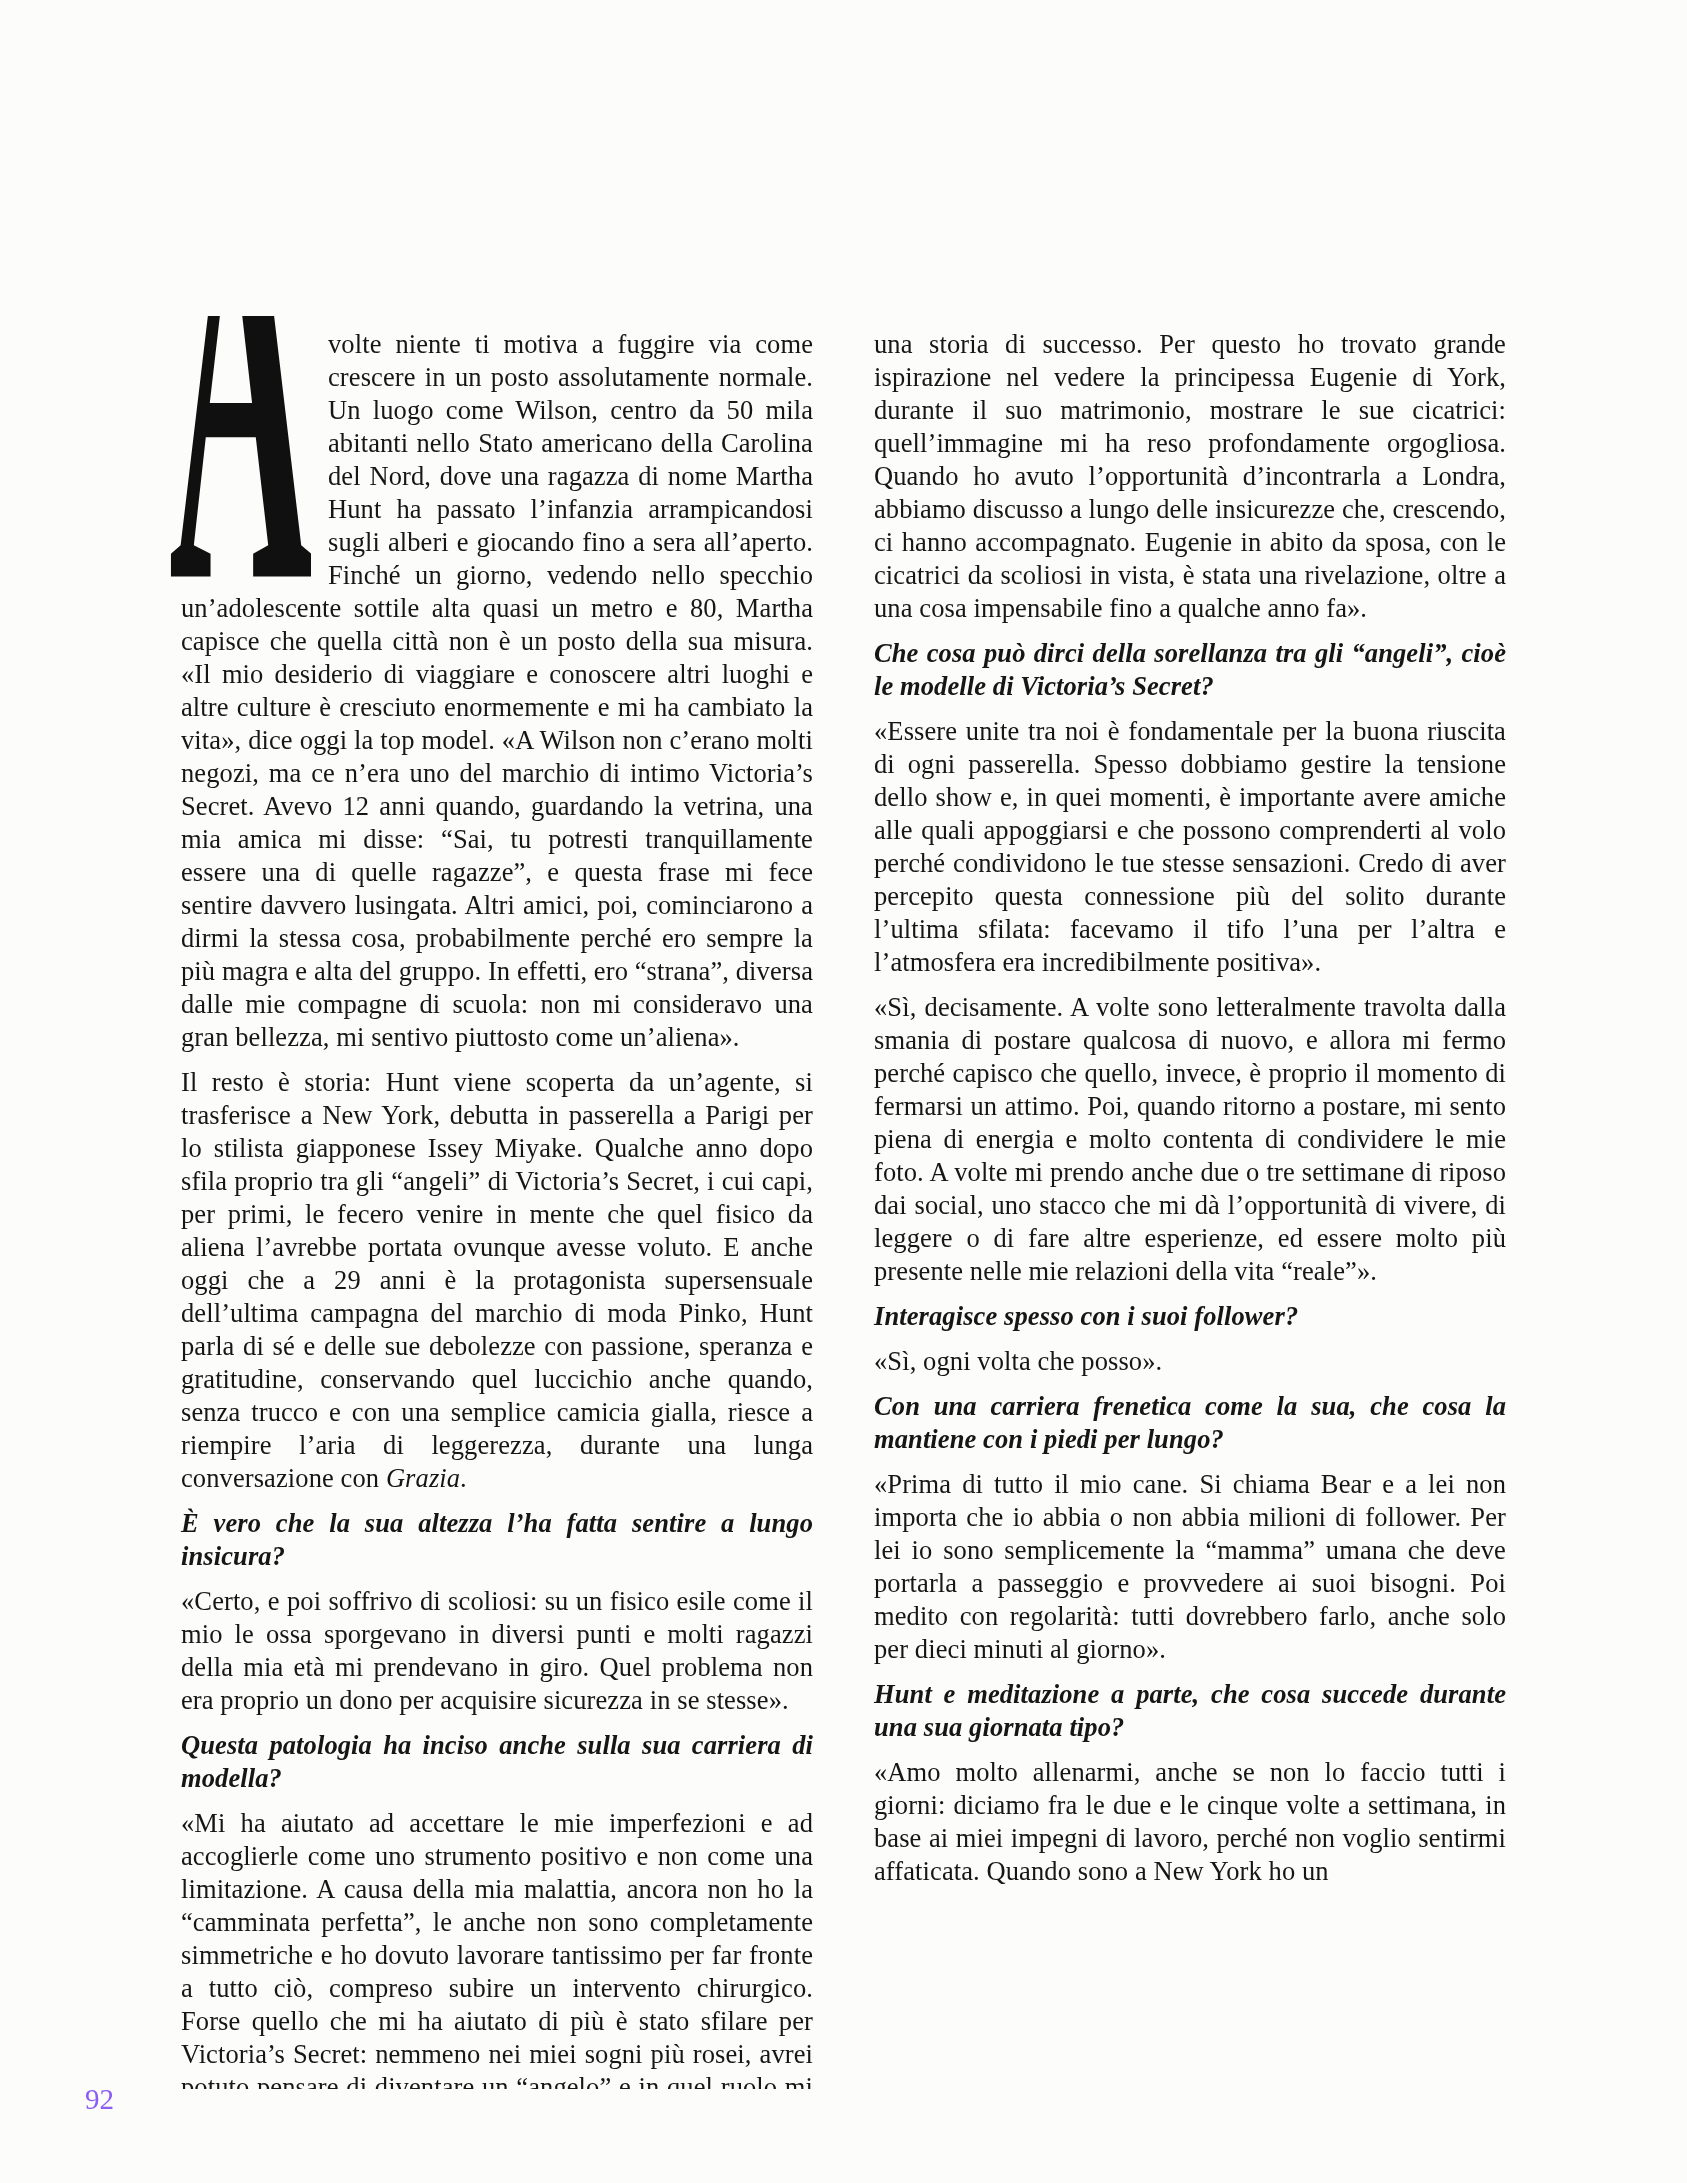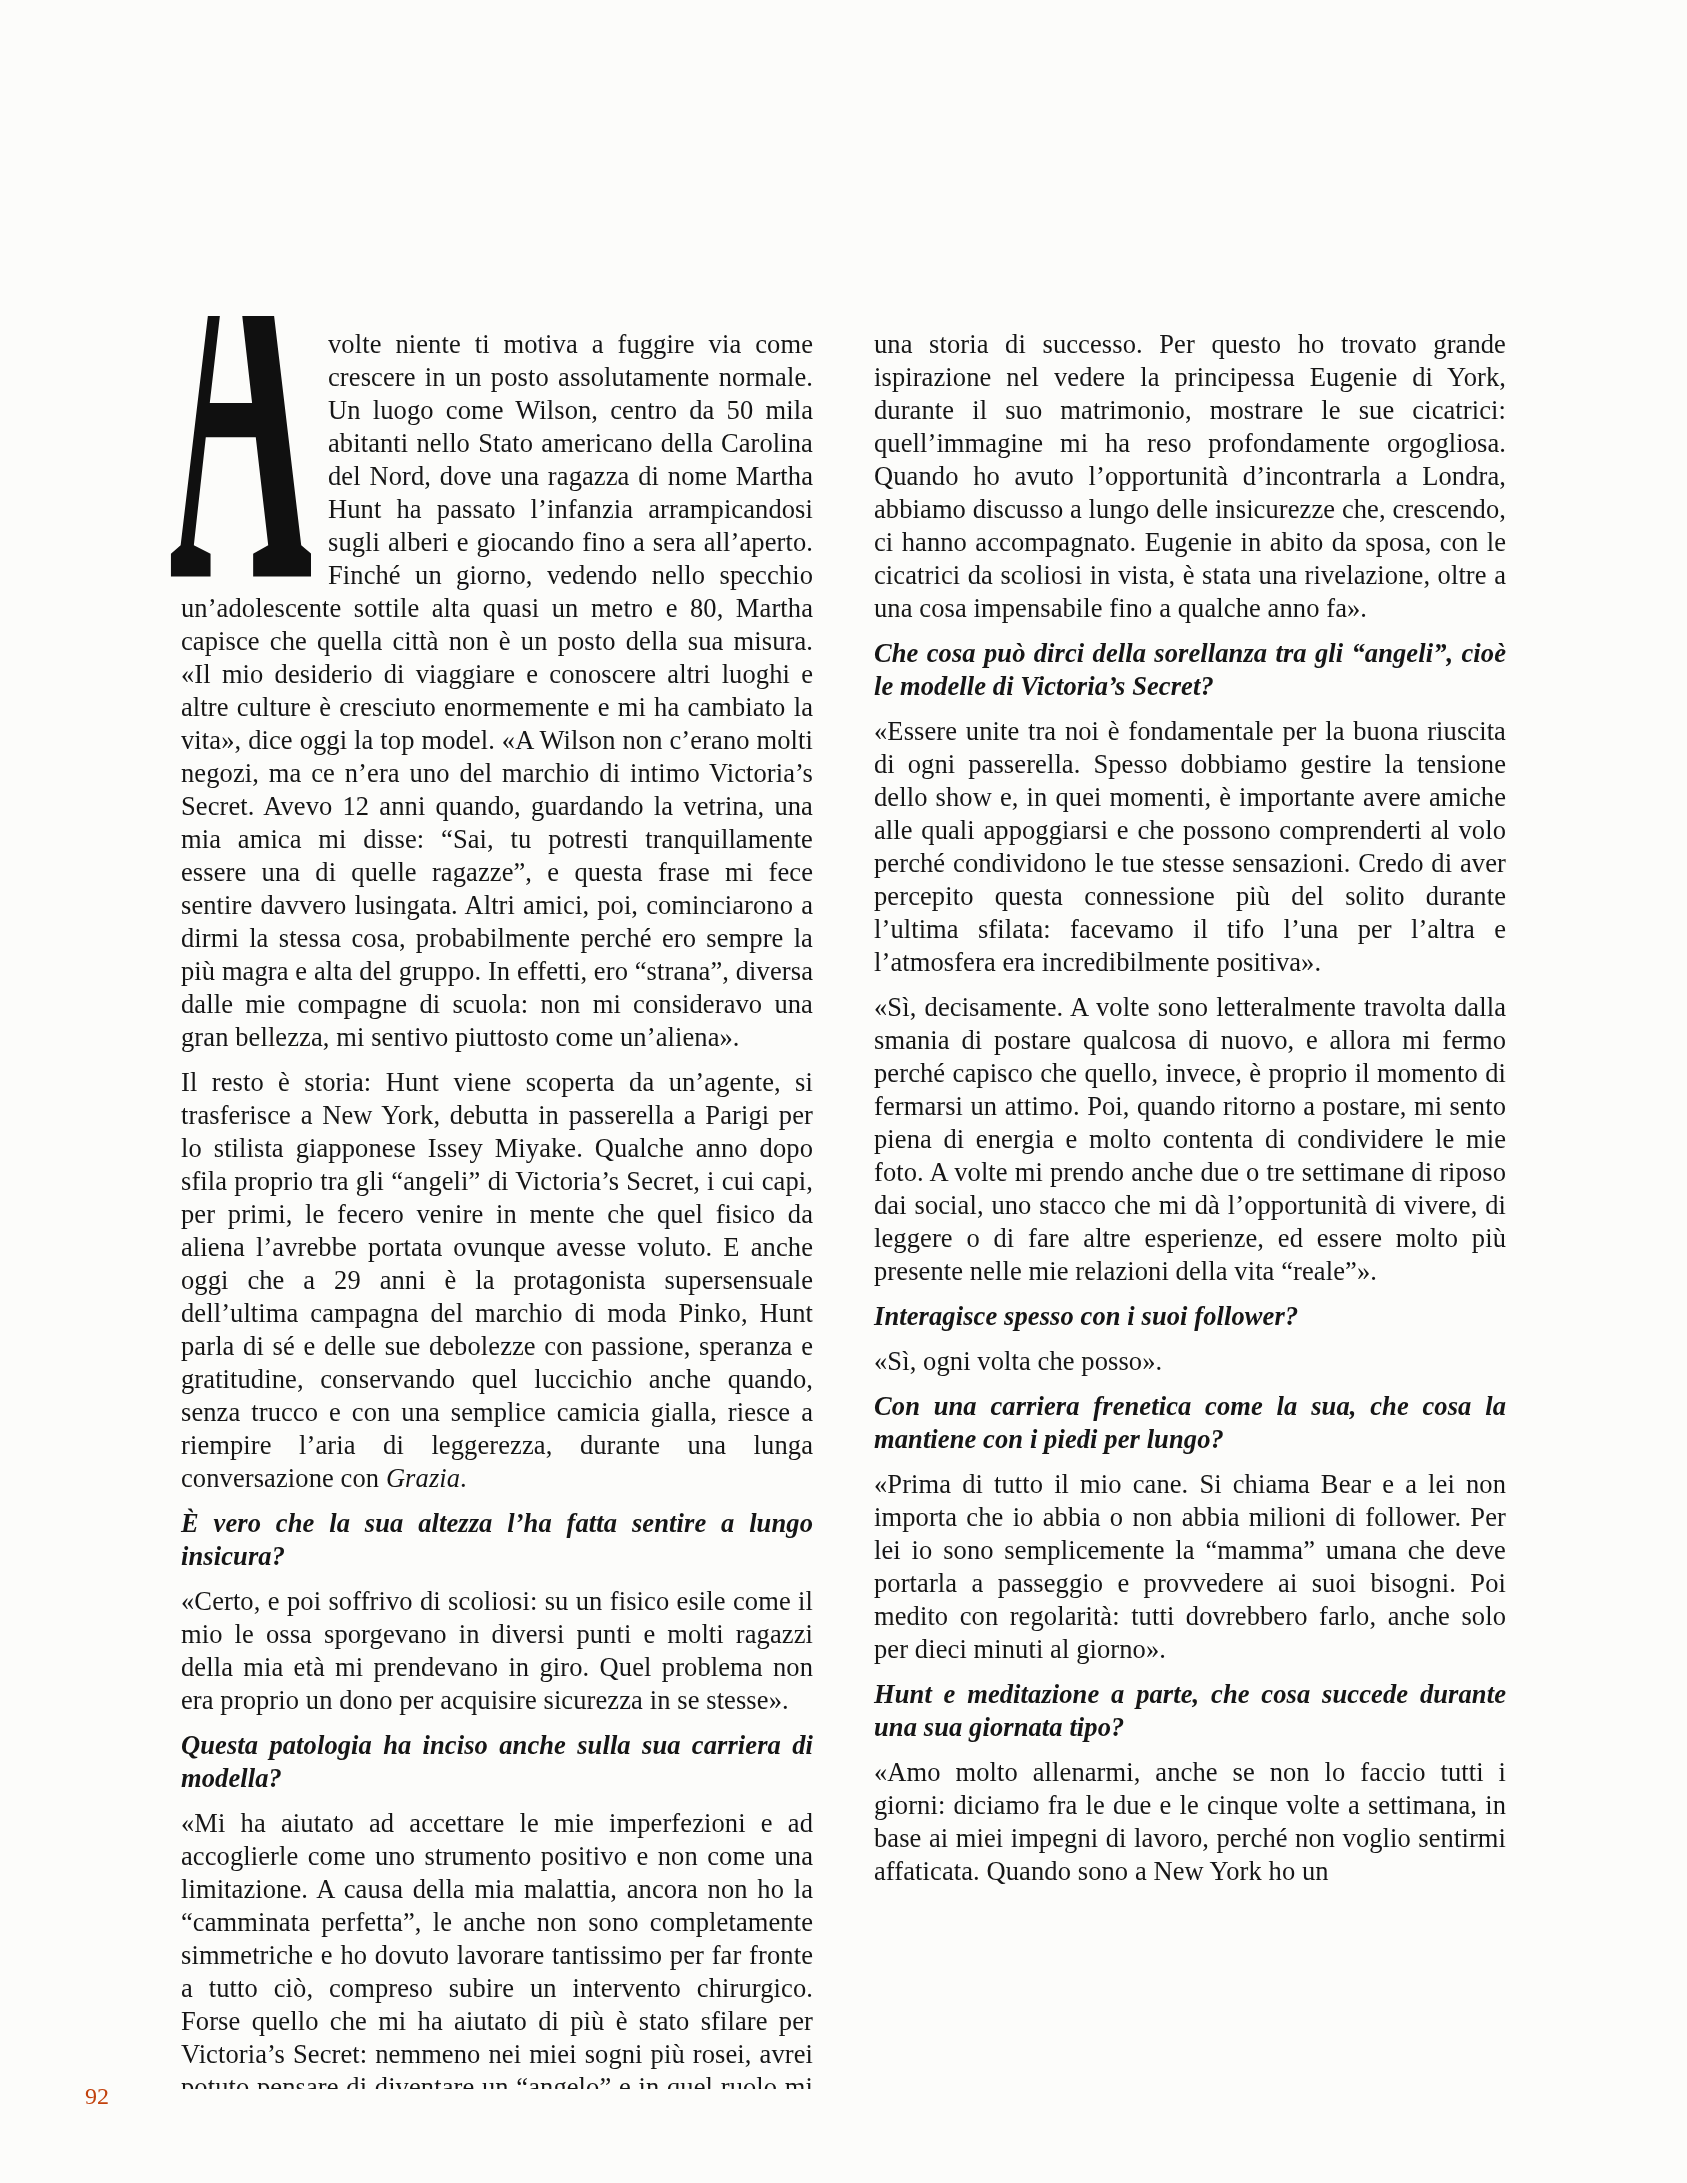--- a/index.html
+++ b/index.html
@@ -37,22 +37,22 @@
   }
   svg.dropcap text {
     font-family:"Liberation Serif", serif;
     font-weight:bold;
     fill:#101010;
   }
   .pagenum {
     position:absolute;
     left:85px;
     top:2083px;
-    font-size:24px;
-    color:#c2410c;
+    font-size:29px;
+    color:#8b5cf6;
     font-family:"Liberation Serif", serif;
   }
 </style>
 </head>
 <body>
 
 <div class="content">
   <div class="column">
     <svg class="dropcap" width="142" height="423" viewBox="0 0 215 640" aria-hidden="true" style="font-size:40px">
       <g transform="scale(0.43 1.38)">

